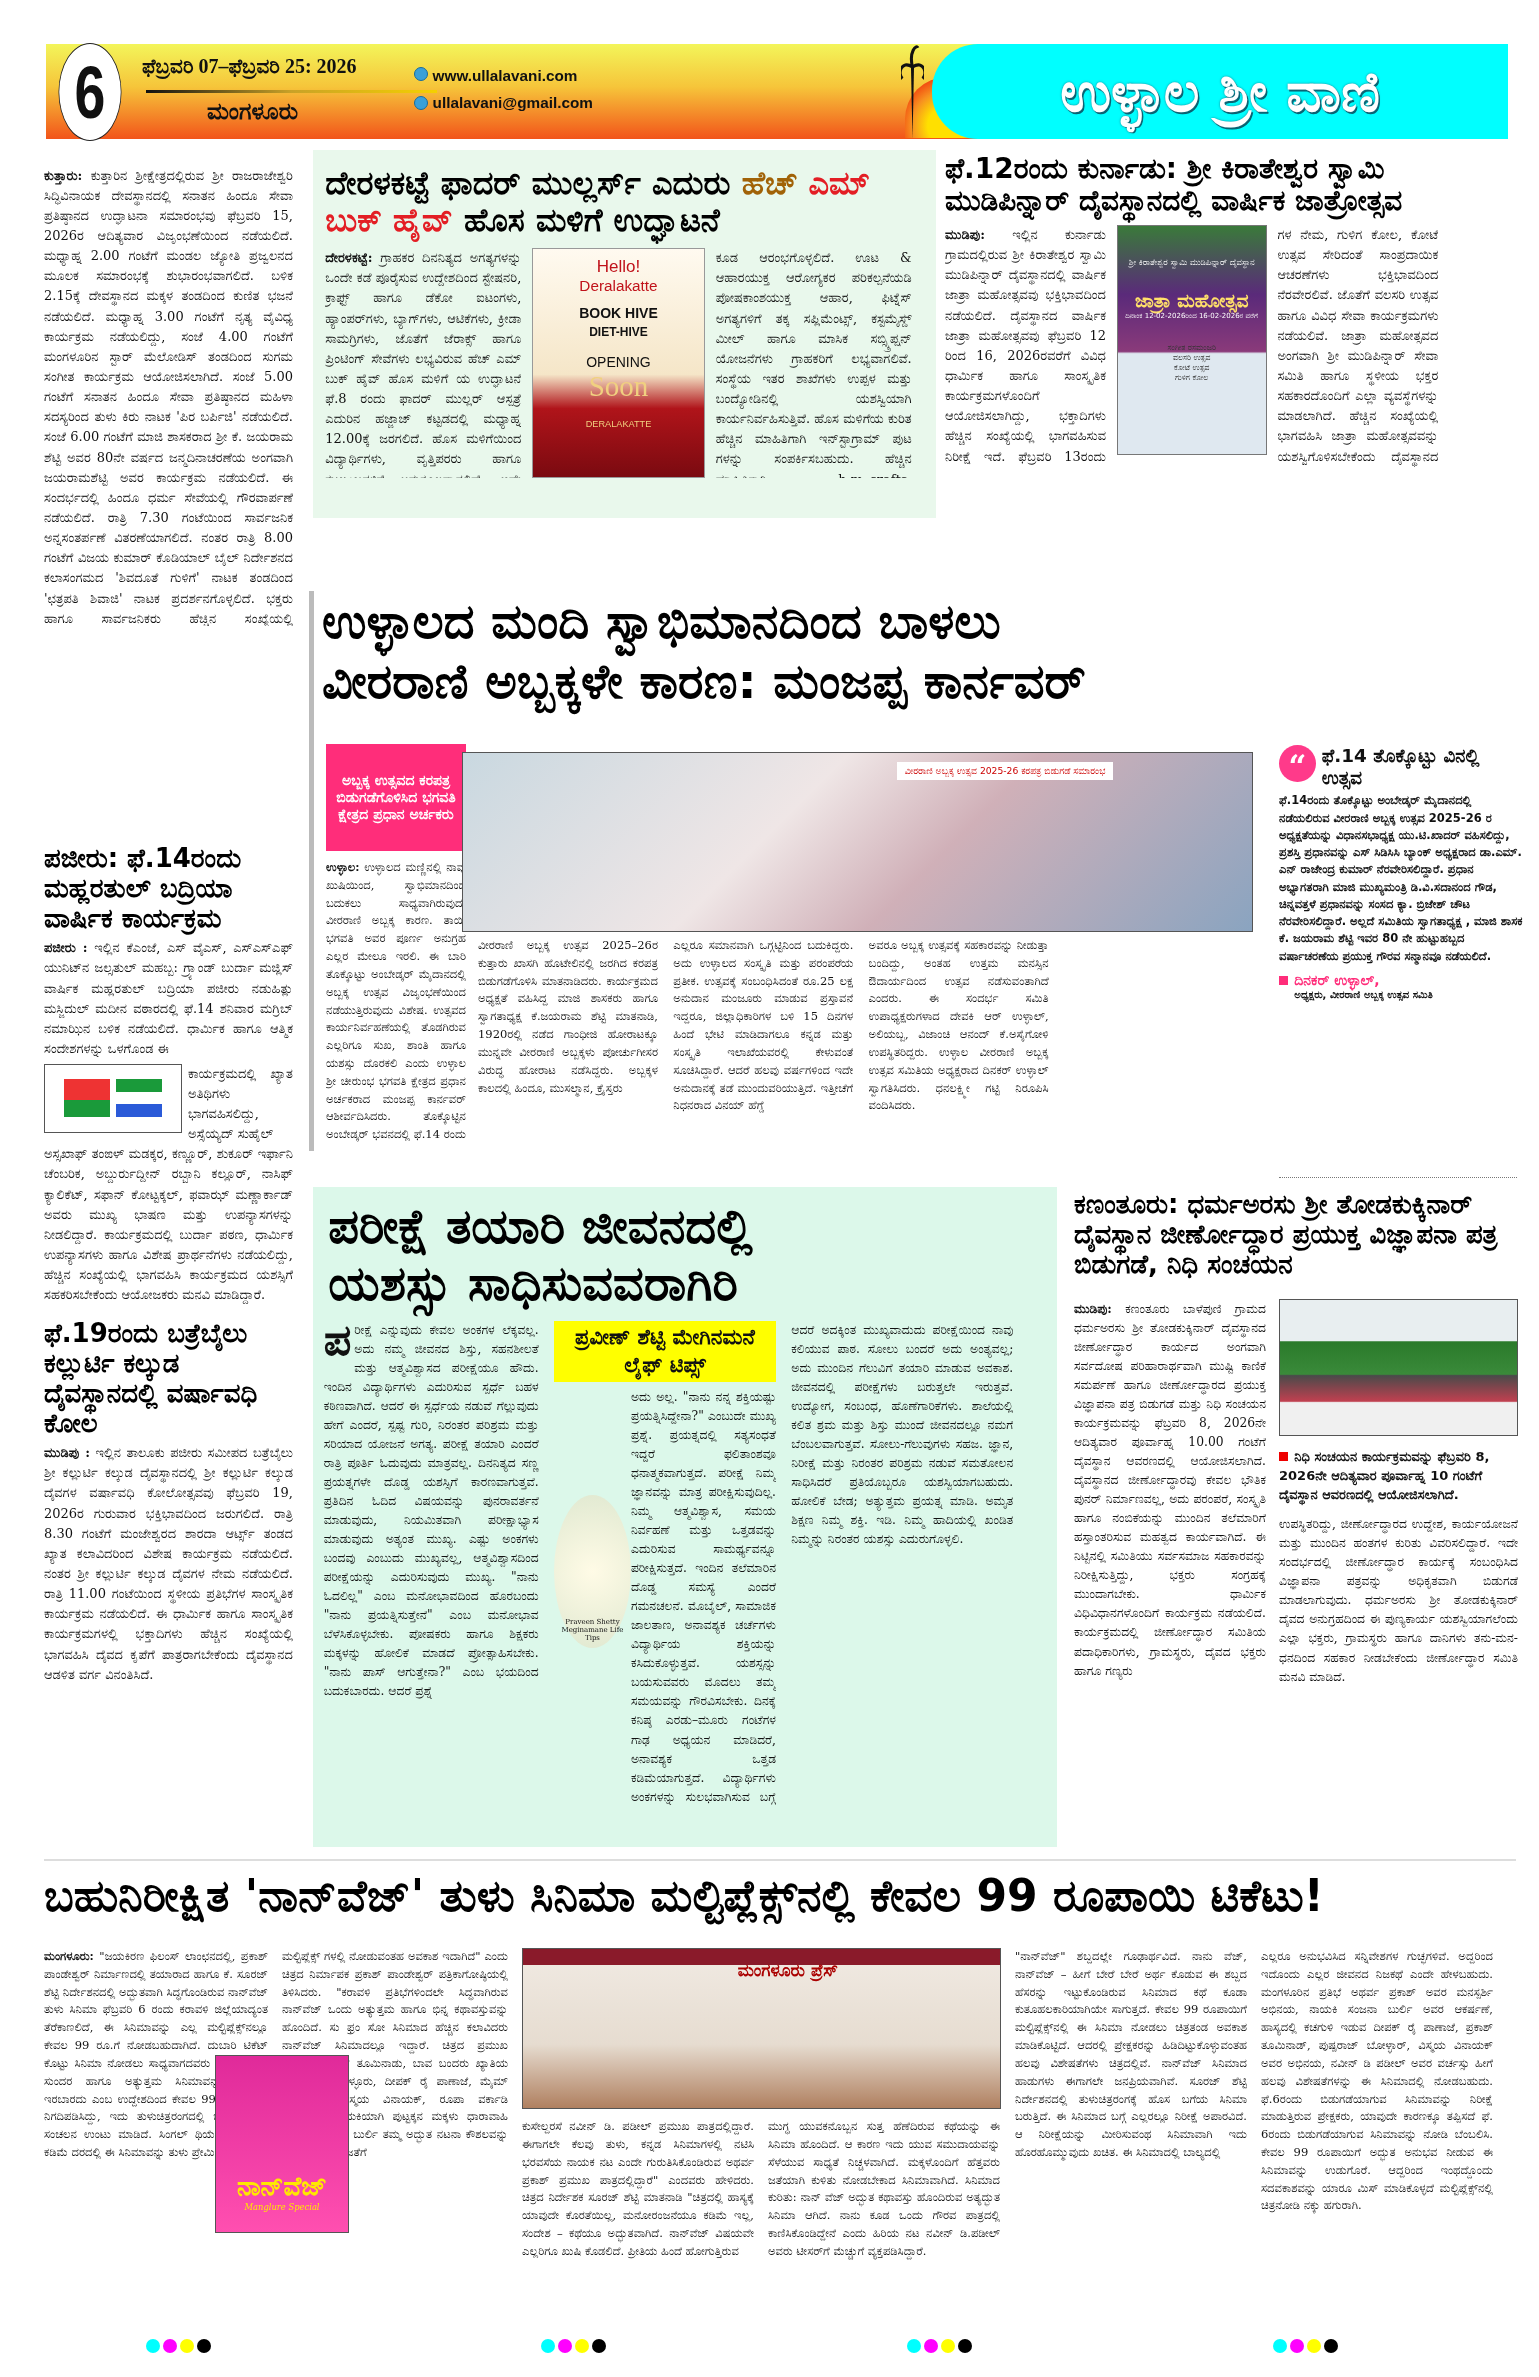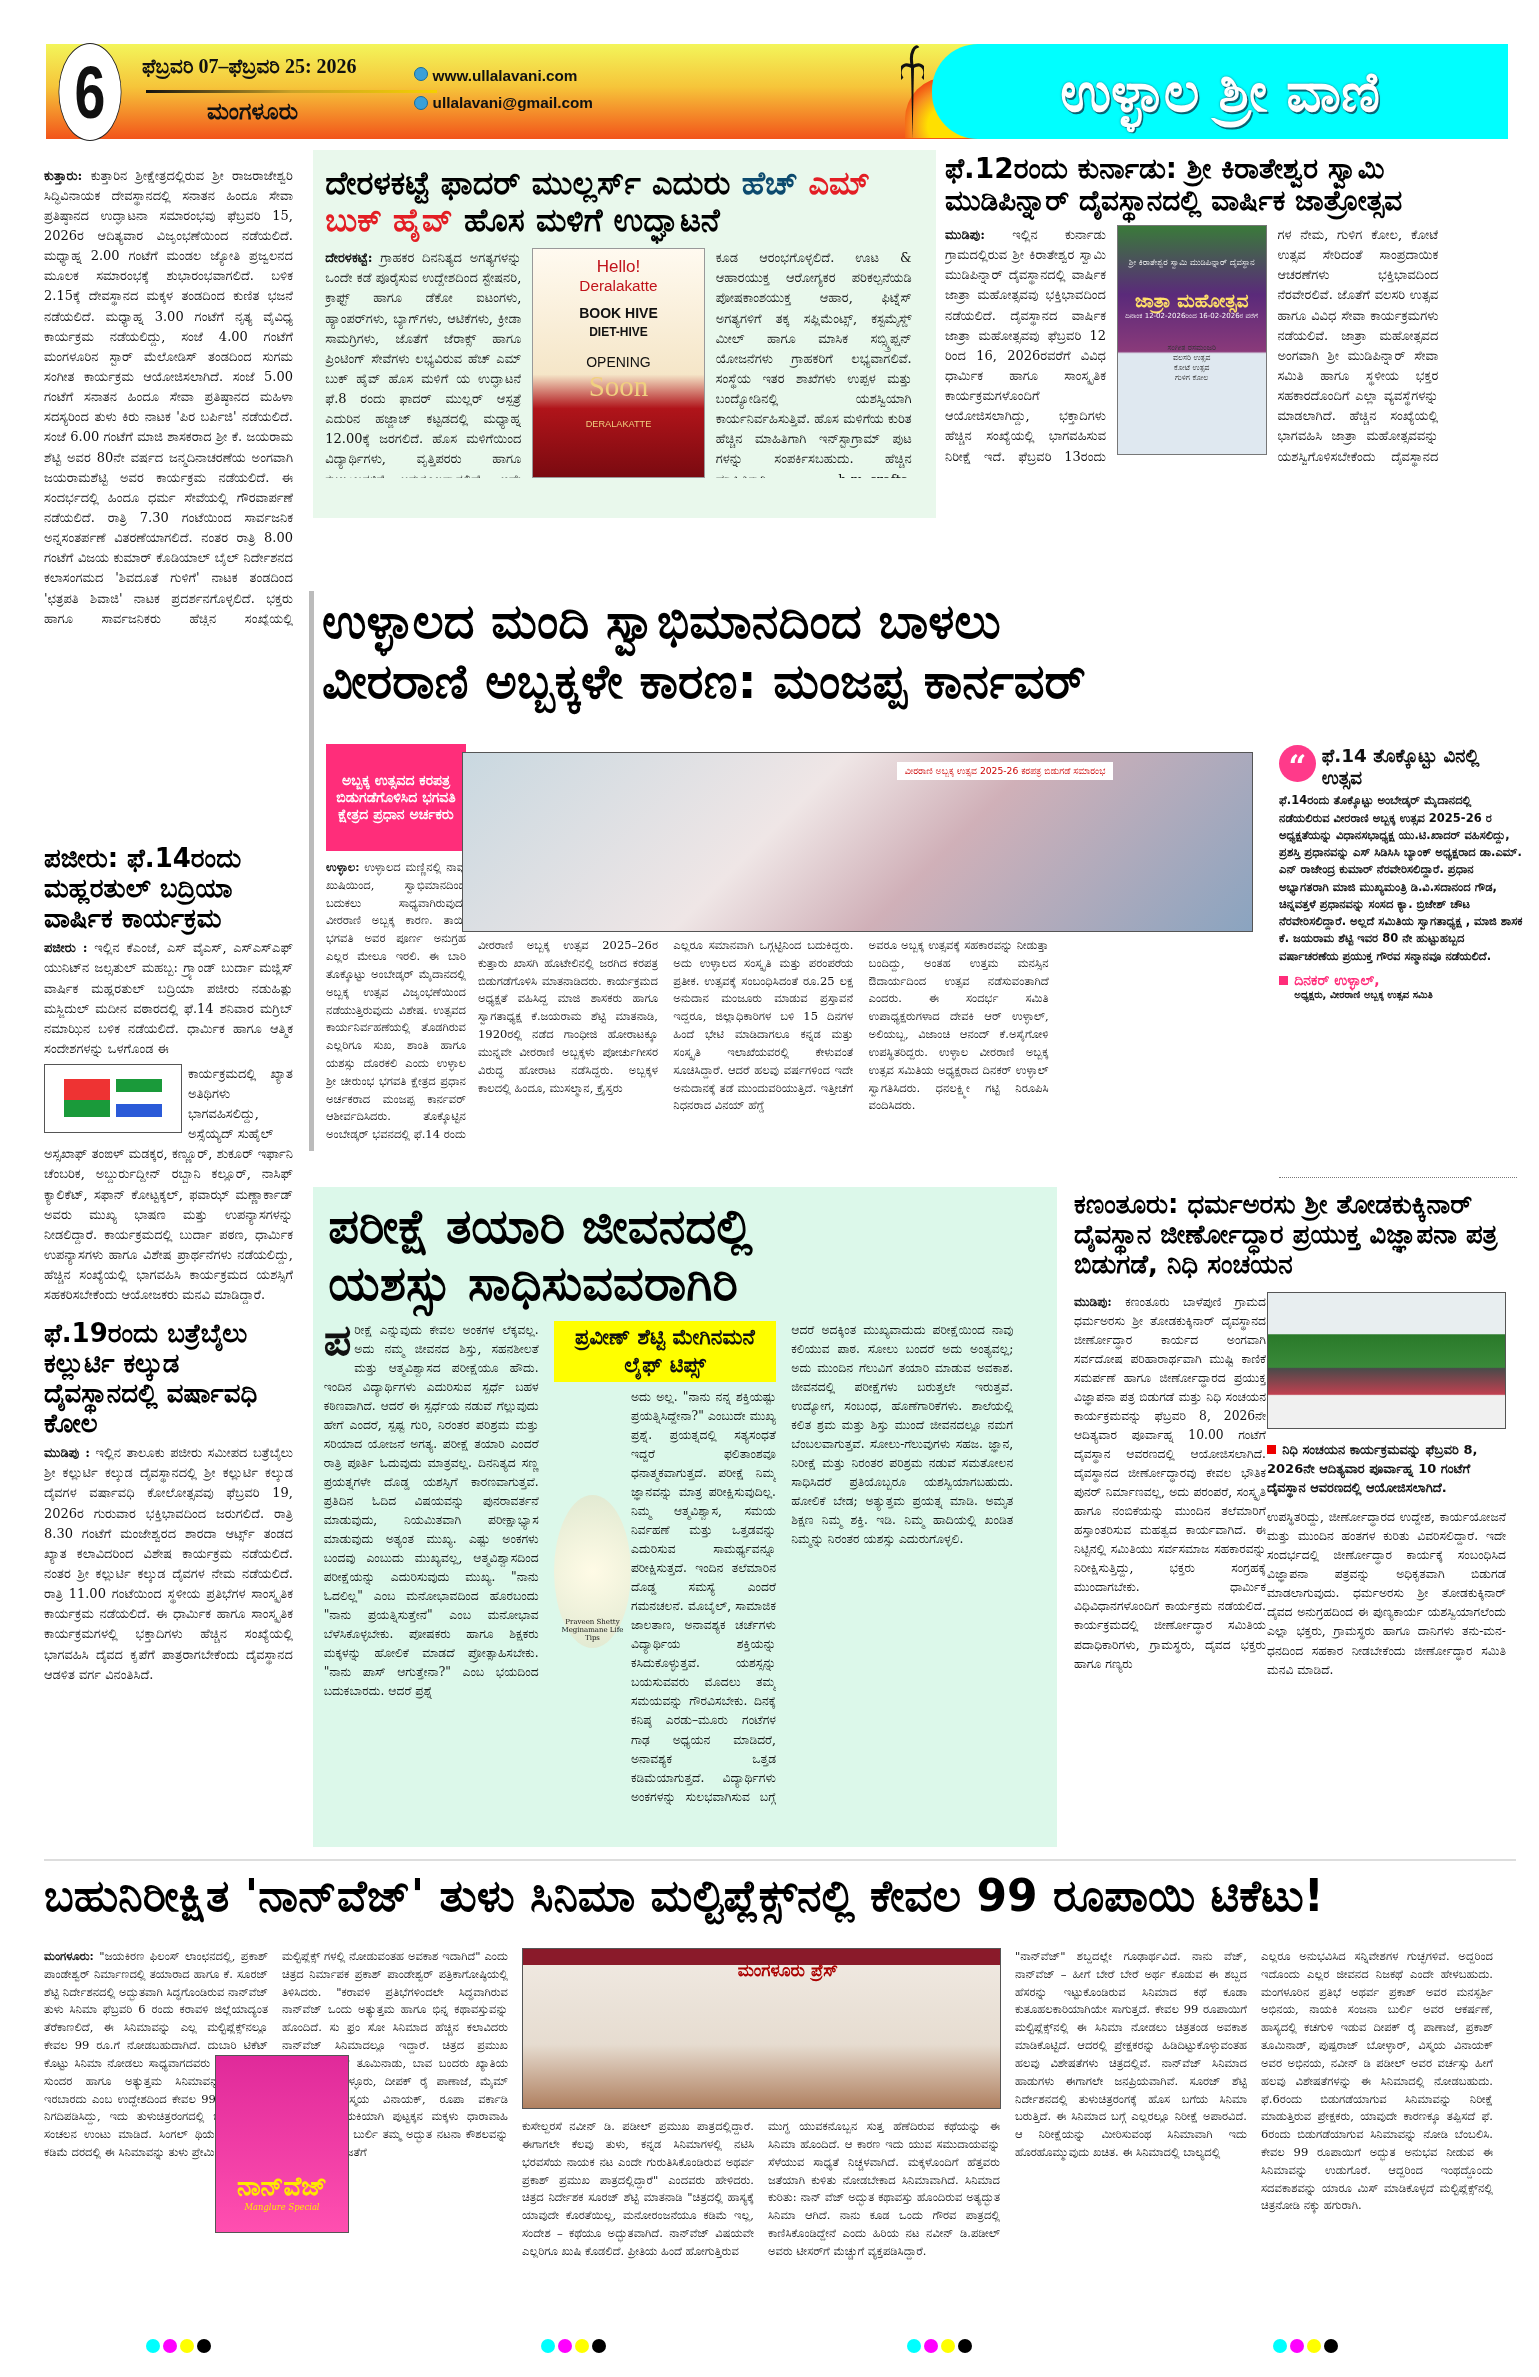--- a/index.html
+++ b/index.html
@@ -71,21 +71,21 @@
 </div>
 <div class="abs" style="left:44px;top:1319px;width:249px">
   <h2 style="font-size:26px">ಫೆ.19ರಂದು ಬತ್ರೆಬೈಲು ಕಲ್ಲುರ್ಟಿ ಕಲ್ಕುಡ ದೈವಸ್ಥಾನದಲ್ಲಿ ವರ್ಷಾವಧಿ ಕೋಲ</h2>
   <div class="col" style="margin-top:4.6px;height:491px;overflow:hidden"><b>ಮುಡಿಪು :</b> <span>ಇಲ್ಲಿನ ತಾಲೂಕು ಪಜೀರು ಸಮೀಪದ ಬತ್ರೆಬೈಲು ಶ್ರೀ ಕಲ್ಲುರ್ಟಿ ಕಲ್ಕುಡ ದೈವಸ್ಥಾನದಲ್ಲಿ ಶ್ರೀ ಕಲ್ಲುರ್ಟಿ ಕಲ್ಕುಡ ದೈವಗಳ ವರ್ಷಾವಧಿ ಕೋಲೋತ್ಸವವು ಫೆಬ್ರವರಿ 19, 2026ರ ಗುರುವಾರ ಭಕ್ತಿಭಾವದಿಂದ ಜರುಗಲಿದೆ. ರಾತ್ರಿ 8.30 ಗಂಟೆಗೆ ಮಂಜೇಶ್ವರದ ಶಾರದಾ ಆರ್ಟ್ಸ್ ತಂಡದ ಖ್ಯಾತ ಕಲಾವಿದರಿಂದ ವಿಶೇಷ ಕಾರ್ಯಕ್ರಮ ನಡೆಯಲಿದೆ. ನಂತರ ಶ್ರೀ ಕಲ್ಲುರ್ಟಿ ಕಲ್ಕುಡ ದೈವಗಳ ನೇಮ ನಡೆಯಲಿದೆ. ರಾತ್ರಿ 11.00 ಗಂಟೆಯಿಂದ ಸ್ಥಳೀಯ ಪ್ರತಿಭೆಗಳ ಸಾಂಸ್ಕೃತಿಕ ಕಾರ್ಯಕ್ರಮ ನಡೆಯಲಿದೆ. ಈ ಧಾರ್ಮಿಕ ಹಾಗೂ ಸಾಂಸ್ಕೃತಿಕ ಕಾರ್ಯಕ್ರಮಗಳಲ್ಲಿ ಭಕ್ತಾದಿಗಳು ಹೆಚ್ಚಿನ ಸಂಖ್ಯೆಯಲ್ಲಿ ಭಾಗವಹಿಸಿ ದೈವದ ಕೃಪೆಗೆ ಪಾತ್ರರಾಗಬೇಕೆಂದು ದೈವಸ್ಥಾನದ ಆಡಳಿತ ವರ್ಗ ವಿನಂತಿಸಿದೆ.</span></div>
 </div>
 
 <div class="abs green" style="left:313px;top:150px;width:321px;height:368px"></div>
 <div class="abs green" style="left:313px;top:150px;width:623px;height:368px">
   <h2 style="font-size:32px;padding:15.3px 12.3px 0">
     <span>ದೇರಳಕಟ್ಟೆ ಫಾದರ್ ಮುಲ್ಲರ್ಸ್ ಎದುರು</span>
-    <span style="color:#0c4a6e">ಹೆಚ್</span>
+    <span style="color:#a16207">ಹೆಚ್</span>
     <span style="color:#e31e24">ಎಮ್ ಬುಕ್ ಹೈವ್</span>
     <span>ಹೊಸ ಮಳಿಗೆ ಉದ್ಘಾಟನೆ</span>
   </h2>
   <div style="display:flex;gap:10.7px;padding:9.2px 12.3px 0">
     <div class="col" style="width:196px;height:230px;overflow:hidden"><b>ದೇರಳಕಟ್ಟೆ:</b> <span>ಗ್ರಾಹಕರ ದಿನನಿತ್ಯದ ಅಗತ್ಯಗಳನ್ನು ಒಂದೇ ಕಡೆ ಪೂರೈಸುವ ಉದ್ದೇಶದಿಂದ ಸ್ಟೇಷನರಿ, ಕ್ರಾಫ್ಟ್ ಹಾಗೂ ಡೆಕೋ ಐಟಂಗಳು, ಹ್ಯಾಂಪರ್‌ಗಳು, ಬ್ಯಾಗ್‌ಗಳು, ಆಟಿಕೆಗಳು, ಕ್ರೀಡಾ ಸಾಮಗ್ರಿಗಳು, ಜೊತೆಗೆ ಜೆರಾಕ್ಸ್ ಹಾಗೂ ಪ್ರಿಂಟಿಂಗ್ ಸೇವೆಗಳು ಲಭ್ಯವಿರುವ ಹೆಚ್ ಎಮ್ ಬುಕ್ ಹೈವ್ ಹೊಸ ಮಳಿಗೆ ಯ ಉದ್ಘಾಟನೆ ಫೆ.8 ರಂದು ಫಾದರ್ ಮುಲ್ಲರ್ ಆಸ್ಪತ್ರೆ ಎದುರಿನ ಹಜ್ಜಾಜ್ ಕಟ್ಟಡದಲ್ಲಿ ಮಧ್ಯಾಹ್ನ 12.00ಕ್ಕೆ ಜರಗಲಿದೆ. ಹೊಸ ಮಳಿಗೆಯಿಂದ ವಿದ್ಯಾರ್ಥಿಗಳು, ವೃತ್ತಿಪರರು ಹಾಗೂ ಕುಟುಂಬಗಳಿಗೆ ಅನುಕೂಲವಾಗಲಿದೆ. ಇದೇ ವೇಳೆ, ದೇರಳಕಟ್ಟೆಯ ಮೊದಲ ಆರೋಗ್ಯ ಕೇಂದ್ರಿತ ಕೆಫೆ ಮತ್ತು ಸಪ್ಲಿಮೆಂಟ್ಸ್ ಸ್ಟೋರ್ 'ಡೈಟ್ ಹೈವ್'</span></div>
     <div style="width:173px;height:230px;background:linear-gradient(#fffaf0,#f5e6c8 55%,#b0141a 70%,#7a0a10);border:0.8px solid #999;text-align:center;font-family:'Liberation Sans',sans-serif;padding-top:7.7px">
       <div style="color:#c0121a;font-size:17px">Hello!</div>
       <div style="color:#c0121a;font-size:15.3px">Deralakatte</div>
       <div style="font-weight:bold;font-size:14px;margin-top:10.7px">BOOK HIVE</div>
       <div style="font-weight:bold;font-size:12px;margin-top:4px">DIET-HIVE</div>
@@ -149,21 +149,21 @@
         <div style="width:77px;height:153px;margin-top:107px;border-radius:50%;background:radial-gradient(circle,#fffbe6,#dfe8d0);font-size:7px;text-align:center;padding-top:123px">Praveen Shetty Meginamane Life Tips</div>
         <div class="col" style="flex:1;height:422px;overflow:hidden;font-size:12.3px">ಅದು ಅಲ್ಲ. "ನಾನು ನನ್ನ ಶಕ್ತಿಯಷ್ಟು ಪ್ರಯತ್ನಿಸಿದ್ದೇನಾ?" ಎಂಬುದೇ ಮುಖ್ಯ ಪ್ರಶ್ನೆ. ಪ್ರಯತ್ನದಲ್ಲಿ ಸತ್ಯಸಂಧತೆ ಇದ್ದರೆ ಫಲಿತಾಂಶವೂ ಧನಾತ್ಮಕವಾಗುತ್ತದೆ. ಪರೀಕ್ಷೆ ನಿಮ್ಮ ಜ್ಞಾನವನ್ನು ಮಾತ್ರ ಪರೀಕ್ಷಿಸುವುದಿಲ್ಲ. ನಿಮ್ಮ ಆತ್ಮವಿಶ್ವಾಸ, ಸಮಯ ನಿರ್ವಹಣೆ ಮತ್ತು ಒತ್ತಡವನ್ನು ಎದುರಿಸುವ ಸಾಮರ್ಥ್ಯವನ್ನೂ ಪರೀಕ್ಷಿಸುತ್ತದೆ. ಇಂದಿನ ತಲೆಮಾರಿನ ದೊಡ್ಡ ಸಮಸ್ಯೆ ಎಂದರೆ ಗಮನಚಲನೆ. ಮೊಬೈಲ್, ಸಾಮಾಜಿಕ ಜಾಲತಾಣ, ಅನಾವಶ್ಯಕ ಚರ್ಚೆಗಳು ವಿದ್ಯಾರ್ಥಿಯ ಶಕ್ತಿಯನ್ನು ಕಸಿದುಕೊಳ್ಳುತ್ತವೆ. ಯಶಸ್ಸನ್ನು ಬಯಸುವವರು ಮೊದಲು ತಮ್ಮ ಸಮಯವನ್ನು ಗೌರವಿಸಬೇಕು. ದಿನಕ್ಕೆ ಕನಿಷ್ಠ ಎರಡು–ಮೂರು ಗಂಟೆಗಳ ಗಾಢ ಅಧ್ಯಯನ ಮಾಡಿದರೆ, ಅನಾವಶ್ಯಕ ಒತ್ತಡ ಕಡಿಮೆಯಾಗುತ್ತದೆ. ವಿದ್ಯಾರ್ಥಿಗಳು ಅಂಕಗಳನ್ನು ಸುಲಭವಾಗಿಸುವ ಬಗ್ಗೆ ಯೋಚಿಸುತ್ತಾರೆ. ಆದರೆ ಜೀವನದಲ್ಲಿ ಅಂಕಗಳು ಮುಖ್ಯ</div>
       </div>
     </div>
     <div class="col" style="width:222px;height:491px;overflow:hidden;font-size:12.3px">ಆದರೆ ಅದಕ್ಕಿಂತ ಮುಖ್ಯವಾದುದು ಪರೀಕ್ಷೆಯಿಂದ ನಾವು ಕಲಿಯುವ ಪಾಠ. ಸೋಲು ಬಂದರೆ ಅದು ಅಂತ್ಯವಲ್ಲ; ಅದು ಮುಂದಿನ ಗೆಲುವಿಗೆ ತಯಾರಿ ಮಾಡುವ ಅವಕಾಶ. ಜೀವನದಲ್ಲಿ ಪರೀಕ್ಷೆಗಳು ಬರುತ್ತಲೇ ಇರುತ್ತವೆ. ಉದ್ಯೋಗ, ಸಂಬಂಧ, ಹೊಣೆಗಾರಿಕೆಗಳು. ಶಾಲೆಯಲ್ಲಿ ಕಲಿತ ಶ್ರಮ ಮತ್ತು ಶಿಸ್ತು ಮುಂದೆ ಜೀವನದಲ್ಲೂ ನಮಗೆ ಬೆಂಬಲವಾಗುತ್ತವೆ. ಸೋಲು-ಗೆಲುವುಗಳು ಸಹಜ. ಜ್ಞಾನ, ನಿರೀಕ್ಷೆ ಮತ್ತು ನಿರಂತರ ಪರಿಶ್ರಮ ನಡುವೆ ಸಮತೋಲನ ಸಾಧಿಸಿದರೆ ಪ್ರತಿಯೊಬ್ಬರೂ ಯಶಸ್ವಿಯಾಗಬಹುದು. ಹೋಲಿಕೆ ಬೇಡ; ಅತ್ಯುತ್ತಮ ಪ್ರಯತ್ನ ಮಾಡಿ. ಅಮೃತ ಶಿಕ್ಷಣ ನಿಮ್ಮ ಶಕ್ತಿ. ಇಡಿ. ನಿಮ್ಮ ಹಾದಿಯಲ್ಲಿ ಖಂಡಿತ ನಿಮ್ಮನ್ನು ನಿರಂತರ ಯಶಸ್ಸು ಎದುರುಗೊಳ್ಳಲಿ.</div>
   </div>
 </div>
 
 <div class="abs" style="left:1074px;top:1190px;width:445px">
   <h2 style="font-size:26px">ಕಣಂತೂರು: ಧರ್ಮಅರಸು ಶ್ರೀ ತೋಡಕುಕ್ಕಿನಾರ್ ದೈವಸ್ಥಾನ ಜೀರ್ಣೋದ್ಧಾರ ಪ್ರಯುಕ್ತ ವಿಜ್ಞಾಪನಾ ಪತ್ರ ಬಿಡುಗಡೆ, ನಿಧಿ ಸಂಚಯನ</h2>
-  <div style="display:flex;gap:1px;margin-top:12px">
+  <div style="display:flex;gap:13px;margin-top:19px">
     <div class="col" style="width:192px;height:545px;overflow:hidden;font-size:12.3px"><b>ಮುಡಿಪು:</b> <span>ಕಣಂತೂರು ಬಾಳೆಪುಣಿ ಗ್ರಾಮದ ಧರ್ಮಅರಸು ಶ್ರೀ ತೋಡಕುಕ್ಕಿನಾರ್ ದೈವಸ್ಥಾನದ ಜೀರ್ಣೋದ್ಧಾರ ಕಾರ್ಯದ ಅಂಗವಾಗಿ ಸರ್ವದೋಷ ಪರಿಹಾರಾರ್ಥವಾಗಿ ಮುಷ್ಟಿ ಕಾಣಿಕೆ ಸಮರ್ಪಣೆ ಹಾಗೂ ಜೀರ್ಣೋದ್ಧಾರದ ಪ್ರಯುಕ್ತ ವಿಜ್ಞಾಪನಾ ಪತ್ರ ಬಿಡುಗಡೆ ಮತ್ತು ನಿಧಿ ಸಂಚಯನ ಕಾರ್ಯಕ್ರಮವನ್ನು ಫೆಬ್ರವರಿ 8, 2026ನೇ ಆದಿತ್ಯವಾರ ಪೂರ್ವಾಹ್ನ 10.00 ಗಂಟೆಗೆ ದೈವಸ್ಥಾನ ಆವರಣದಲ್ಲಿ ಆಯೋಜಿಸಲಾಗಿದೆ. ದೈವಸ್ಥಾನದ ಜೀರ್ಣೋದ್ಧಾರವು ಕೇವಲ ಭೌತಿಕ ಪುನರ್ ನಿರ್ಮಾಣವಲ್ಲ, ಅದು ಪರಂಪರೆ, ಸಂಸ್ಕೃತಿ ಹಾಗೂ ನಂಬಿಕೆಯನ್ನು ಮುಂದಿನ ತಲೆಮಾರಿಗೆ ಹಸ್ತಾಂತರಿಸುವ ಮಹತ್ವದ ಕಾರ್ಯವಾಗಿದೆ. ಈ ನಿಟ್ಟಿನಲ್ಲಿ ಸಮಿತಿಯು ಸರ್ವಸಮಾಜ ಸಹಕಾರವನ್ನು ನಿರೀಕ್ಷಿಸುತ್ತಿದ್ದು, ಭಕ್ತರು ಸಂಗ್ರಹಕ್ಕೆ ಮುಂದಾಗಬೇಕು. ಧಾರ್ಮಿಕ ವಿಧಿವಿಧಾನಗಳೊಂದಿಗೆ ಕಾರ್ಯಕ್ರಮ ನಡೆಯಲಿದೆ. ಕಾರ್ಯಕ್ರಮದಲ್ಲಿ ಜೀರ್ಣೋದ್ಧಾರ ಸಮಿತಿಯ ಪದಾಧಿಕಾರಿಗಳು, ಗ್ರಾಮಸ್ಥರು, ದೈವದ ಭಕ್ತರು ಹಾಗೂ ಗಣ್ಯರು</span></div>
     <div style="width:239px">
       <div style="height:137px;background:linear-gradient(#e8eef0 30%,#2a7a2a 31%,#3a8a3a 55%,#4a4a4a 56%,#c04050 75%,#f0f0f0 76%);border:0.8px solid #555"></div>
       <div style="margin-top:12.3px;font-family:'DejaVu Sans',sans-serif;font-weight:bold;font-size:13px;line-height:1.45"><span class="sq"></span><span>ನಿಧಿ ಸಂಚಯನ ಕಾರ್ಯಕ್ರಮವನ್ನು ಫೆಬ್ರವರಿ 8, 2026ನೇ ಆದಿತ್ಯವಾರ ಪೂರ್ವಾಹ್ನ 10 ಗಂಟೆಗೆ ದೈವಸ್ಥಾನ ಆವರಣದಲ್ಲಿ ಆಯೋಜಿಸಲಾಗಿದೆ.</span></div>
       <div class="col" style="margin-top:10.7px;height:291px;overflow:hidden;font-size:12.3px">ಉಪಸ್ಥಿತರಿದ್ದು, ಜೀರ್ಣೋದ್ಧಾರದ ಉದ್ದೇಶ, ಕಾರ್ಯಯೋಜನೆ ಮತ್ತು ಮುಂದಿನ ಹಂತಗಳ ಕುರಿತು ವಿವರಿಸಲಿದ್ದಾರೆ. ಇದೇ ಸಂದರ್ಭದಲ್ಲಿ ಜೀರ್ಣೋದ್ಧಾರ ಕಾರ್ಯಕ್ಕೆ ಸಂಬಂಧಿಸಿದ ವಿಜ್ಞಾಪನಾ ಪತ್ರವನ್ನು ಅಧಿಕೃತವಾಗಿ ಬಿಡುಗಡೆ ಮಾಡಲಾಗುವುದು. ಧರ್ಮಅರಸು ಶ್ರೀ ತೋಡಕುಕ್ಕಿನಾರ್ ದೈವದ ಅನುಗ್ರಹದಿಂದ ಈ ಪುಣ್ಯಕಾರ್ಯ ಯಶಸ್ವಿಯಾಗಲೆಂದು ಎಲ್ಲಾ ಭಕ್ತರು, ಗ್ರಾಮಸ್ಥರು ಹಾಗೂ ದಾನಿಗಳು ತನು-ಮನ-ಧನದಿಂದ ಸಹಕಾರ ನೀಡಬೇಕೆಂದು ಜೀರ್ಣೋದ್ಧಾರ ಸಮಿತಿ ಮನವಿ ಮಾಡಿದೆ.</div>
     </div>
   </div>
 </div>
 
 <div class="abs hr" style="left:44px;top:1859px;width:1472px;border-top:2.3px solid #ddd"></div>

